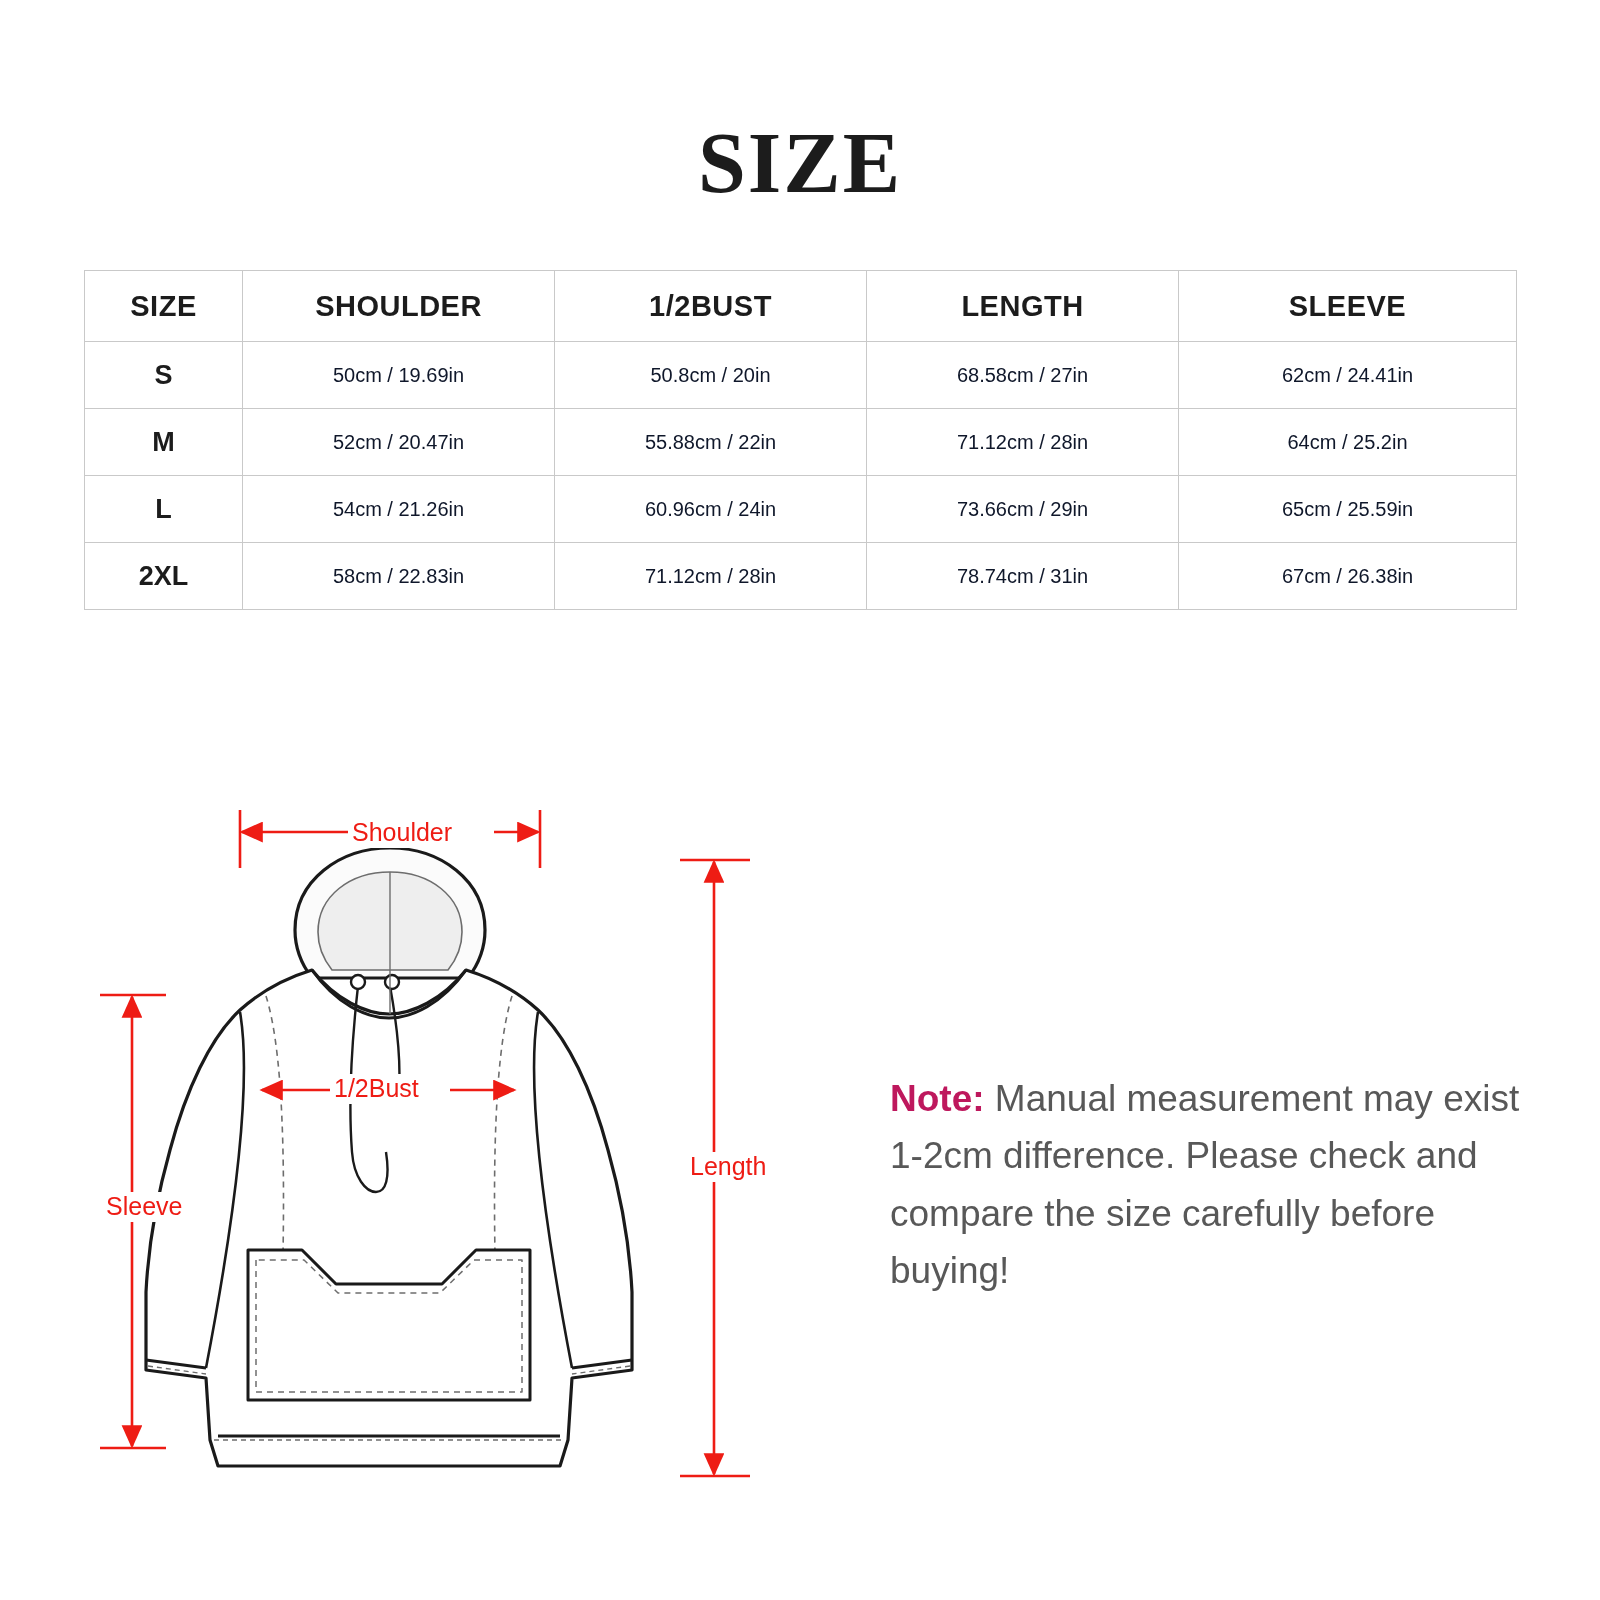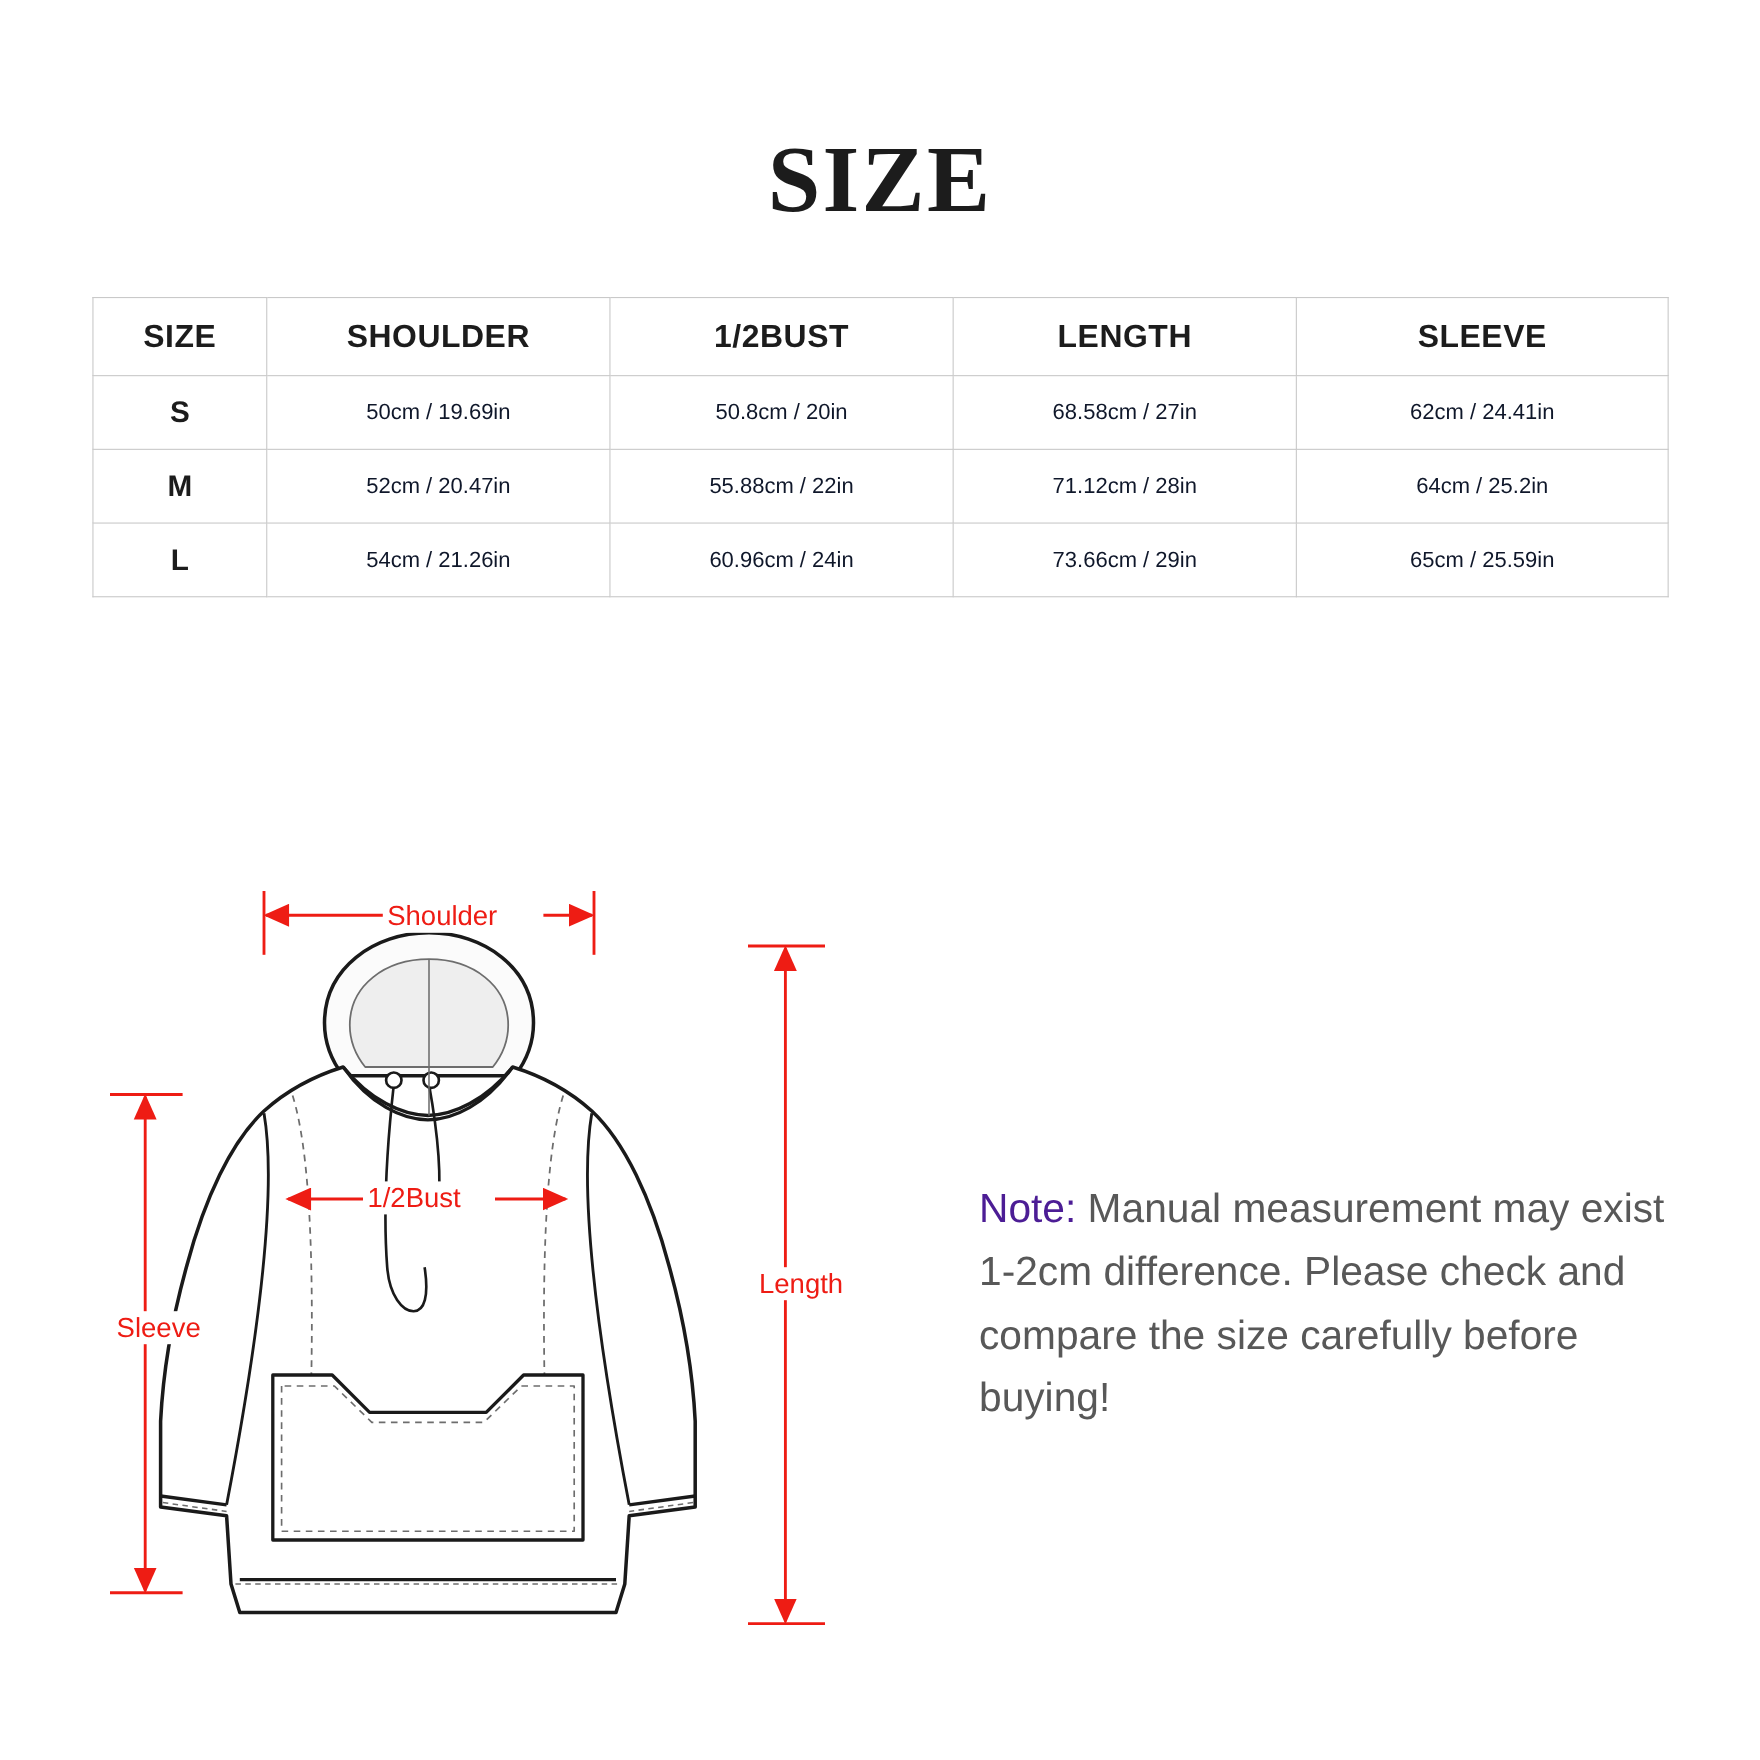--- a/index.html
+++ b/index.html
@@ -83,22 +83,22 @@
   .note {
     position: absolute;
     top: 1070px;
     left: 890px;
     width: 640px;
     font-size: 37px;
     line-height: 1.55;
     color: #585858;
   }
   .note b {
-    color: #4c1d95;
-    font-weight: 400;
+    color: #be185d;
+    font-weight: 700;
   }
 </style>
 </head>
 <body>
 
 <div class="page-title">SIZE</div>
 
 <table class="size-table">
   <colgroup>
     <col class="col-size">
@@ -130,20 +130,27 @@
       <td>55.88cm / 22in</td>
       <td>71.12cm / 28in</td>
       <td>64cm / 25.2in</td>
     </tr>
     <tr>
       <td class="size-cell">L</td>
       <td>54cm / 21.26in</td>
       <td>60.96cm / 24in</td>
       <td>73.66cm / 29in</td>
       <td>65cm / 25.59in</td>
+    </tr>
+    <tr>
+      <td class="size-cell">2XL</td>
+      <td>58cm / 22.83in</td>
+      <td>71.12cm / 28in</td>
+      <td>78.74cm / 31in</td>
+      <td>67cm / 26.38in</td>
     </tr>
   </tbody>
 </table>
 
 <div class="diagram">
   <svg width="790" height="720" viewBox="0 0 790 720" xmlns="http://www.w3.org/2000/svg">
     <defs>
       <marker id="arrR" markerWidth="10" markerHeight="10" refX="8" refY="4" orient="auto">
         <path d="M0,0 L9,4 L0,8 z" fill="#ee1c14"></path>
       </marker>

